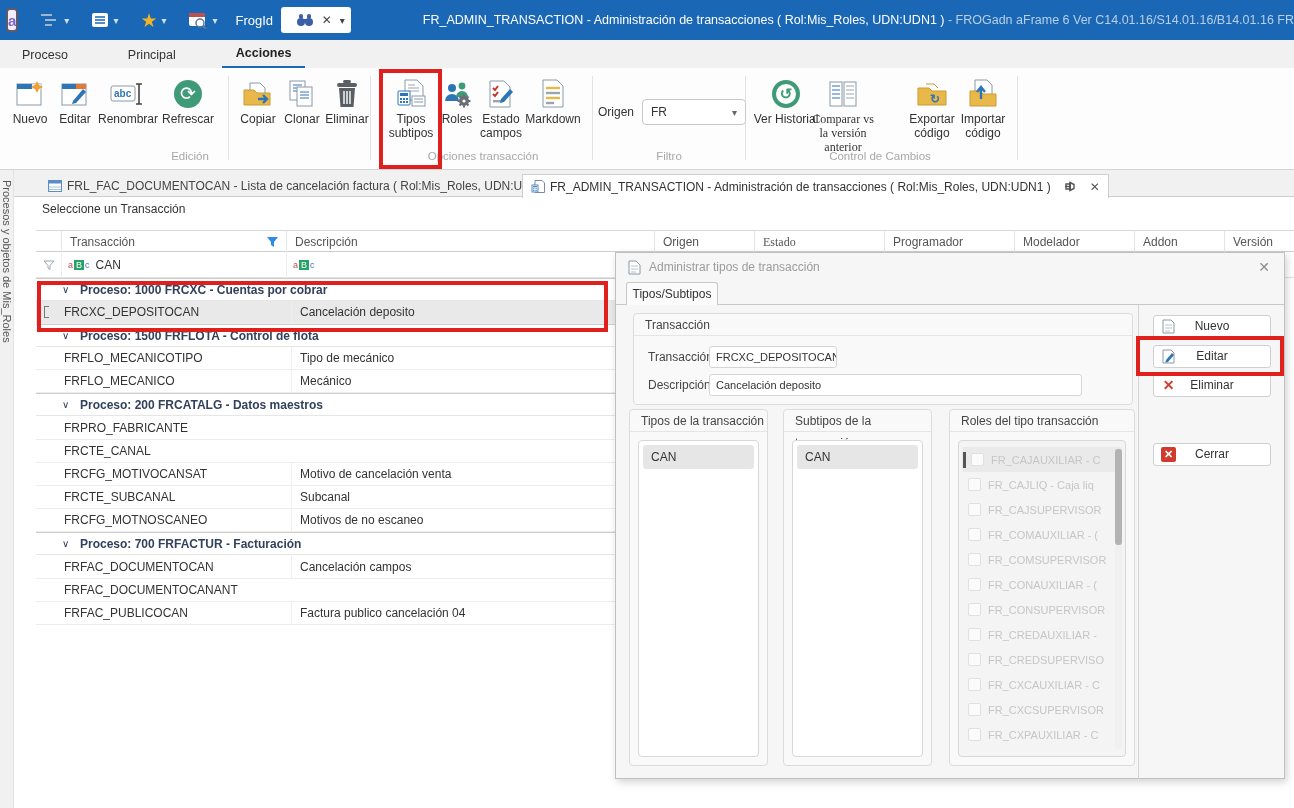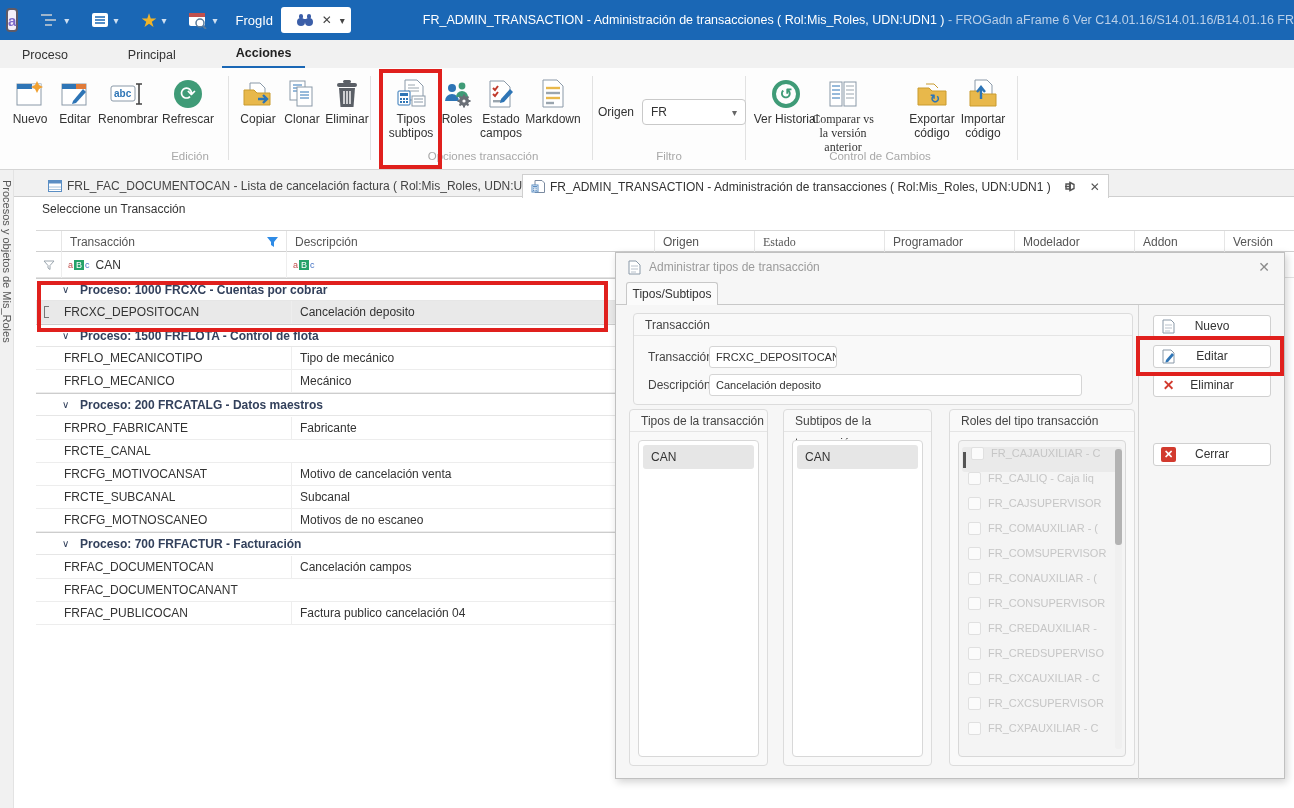--- a/index.html
+++ b/index.html
@@ -104,21 +104,21 @@
   .gbox .cap { height:22px; line-height:22px; padding-left:11px; color:#444; font-size:12px;
                border-bottom:1px solid #e5e5e5; }
   .fld-label { position:absolute; font-size:12px; color:#444; }
   .fld-input { position:absolute; height:22px; background:#fff; border:1px solid #d5d5d5; border-radius:3px;
                font-size:11px; color:#333; line-height:20px; padding-left:6px; white-space:nowrap; overflow:hidden; }
   .inner-list { position:absolute; left:8px; right:8px; top:30px; bottom:8px; background:#fff;
                 border:1px solid #d8d8d8; border-radius:4px; overflow:hidden; }
   .inner-list.disabled { background:#f4f4f4; }
   .li-item { margin:4px; height:24px; line-height:24px; padding-left:8px; background:#e6e6e6;
              border-radius:3px; font-size:12px; color:#333; }
-  .role-row { position:relative; height:25px; display:flex; align-items:flex-start; gap:7px; padding-left:9px; }
+  .role-row { position:relative; height:25px; display:flex; align-items:center; gap:7px; padding-left:9px; }
   .role-row.first { background:#eaeaea; border-radius:3px; margin:2px 3px 0 3px; }
   .role-row .cb { width:13px; height:13px; background:#fbfbfb; border:1px solid #e0e0e0; border-radius:2px; flex:0 0 auto; }
   .role-row .rl { font-size:11px; color:#c6c6c6; white-space:nowrap; overflow:hidden; }
   .role-tick { position:absolute; left:1px; top:5px; width:3px; height:16px; background:#555; }
   .vscroll { position:absolute; right:3px; top:8px; width:7px; height:300px; background:#f0f0f0; border-radius:3px; }
   .vthumb { position:absolute; left:0; top:0; width:7px; height:96px; background:#b3b3b3; border-radius:3px; }
   .dlg-btn { position:absolute; left:537px; width:118px; height:23px; background:#fff; border:1px solid #d0d0d0;
              border-radius:3px; font-size:12px; color:#333; text-align:center; line-height:21px; }
   .dlg-btn .bic { position:absolute; left:7px; top:3px; width:15px; height:15px; }
   .x-red { color:#d23a2e; font-weight:bold; font-size:14px; line-height:15px; }
@@ -517,21 +517,20 @@
 <div class="grow" style="top:370px;">
   <span class="t">FRFLO_MECANICO</span>
   <span class="d">Mecánico</span>
 </div>
 <div class="grow group" style="top:393px;">
   <span class="chv">∨</span>
   <span class="lbl">Proceso: 200 FRCATALG - Datos maestros</span>
 </div>
 <div class="grow" style="top:417px;">
   <span class="t">FRPRO_FABRICANTE</span>
-  <span class="d">Fabricante</span>
 </div>
 <div class="grow" style="top:440px;">
   <span class="t">FRCTE_CANAL</span>
 </div>
 <div class="grow" style="top:463px;">
   <span class="t">FRCFG_MOTIVOCANSAT</span>
   <span class="d">Motivo de cancelación venta</span>
 </div>
 <div class="grow" style="top:486px;">
   <span class="t">FRCTE_SUBCANAL</span>

